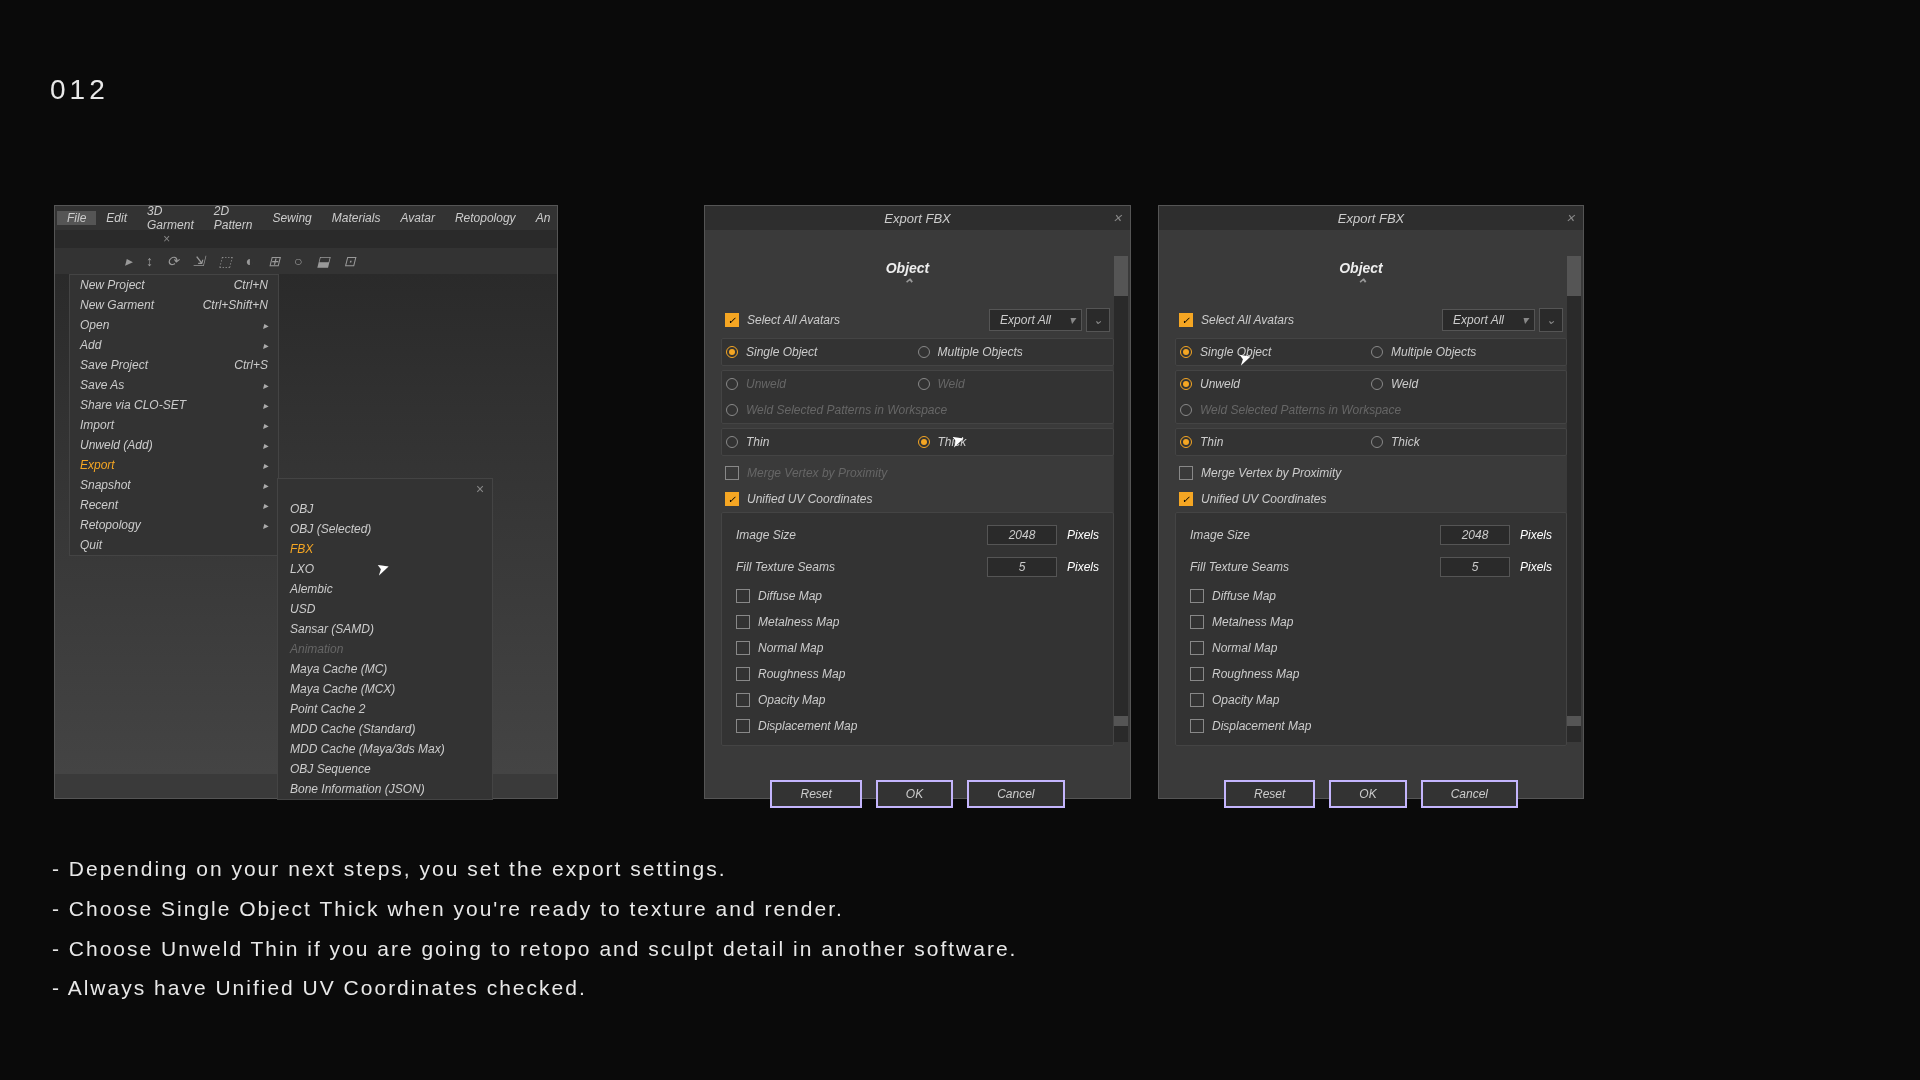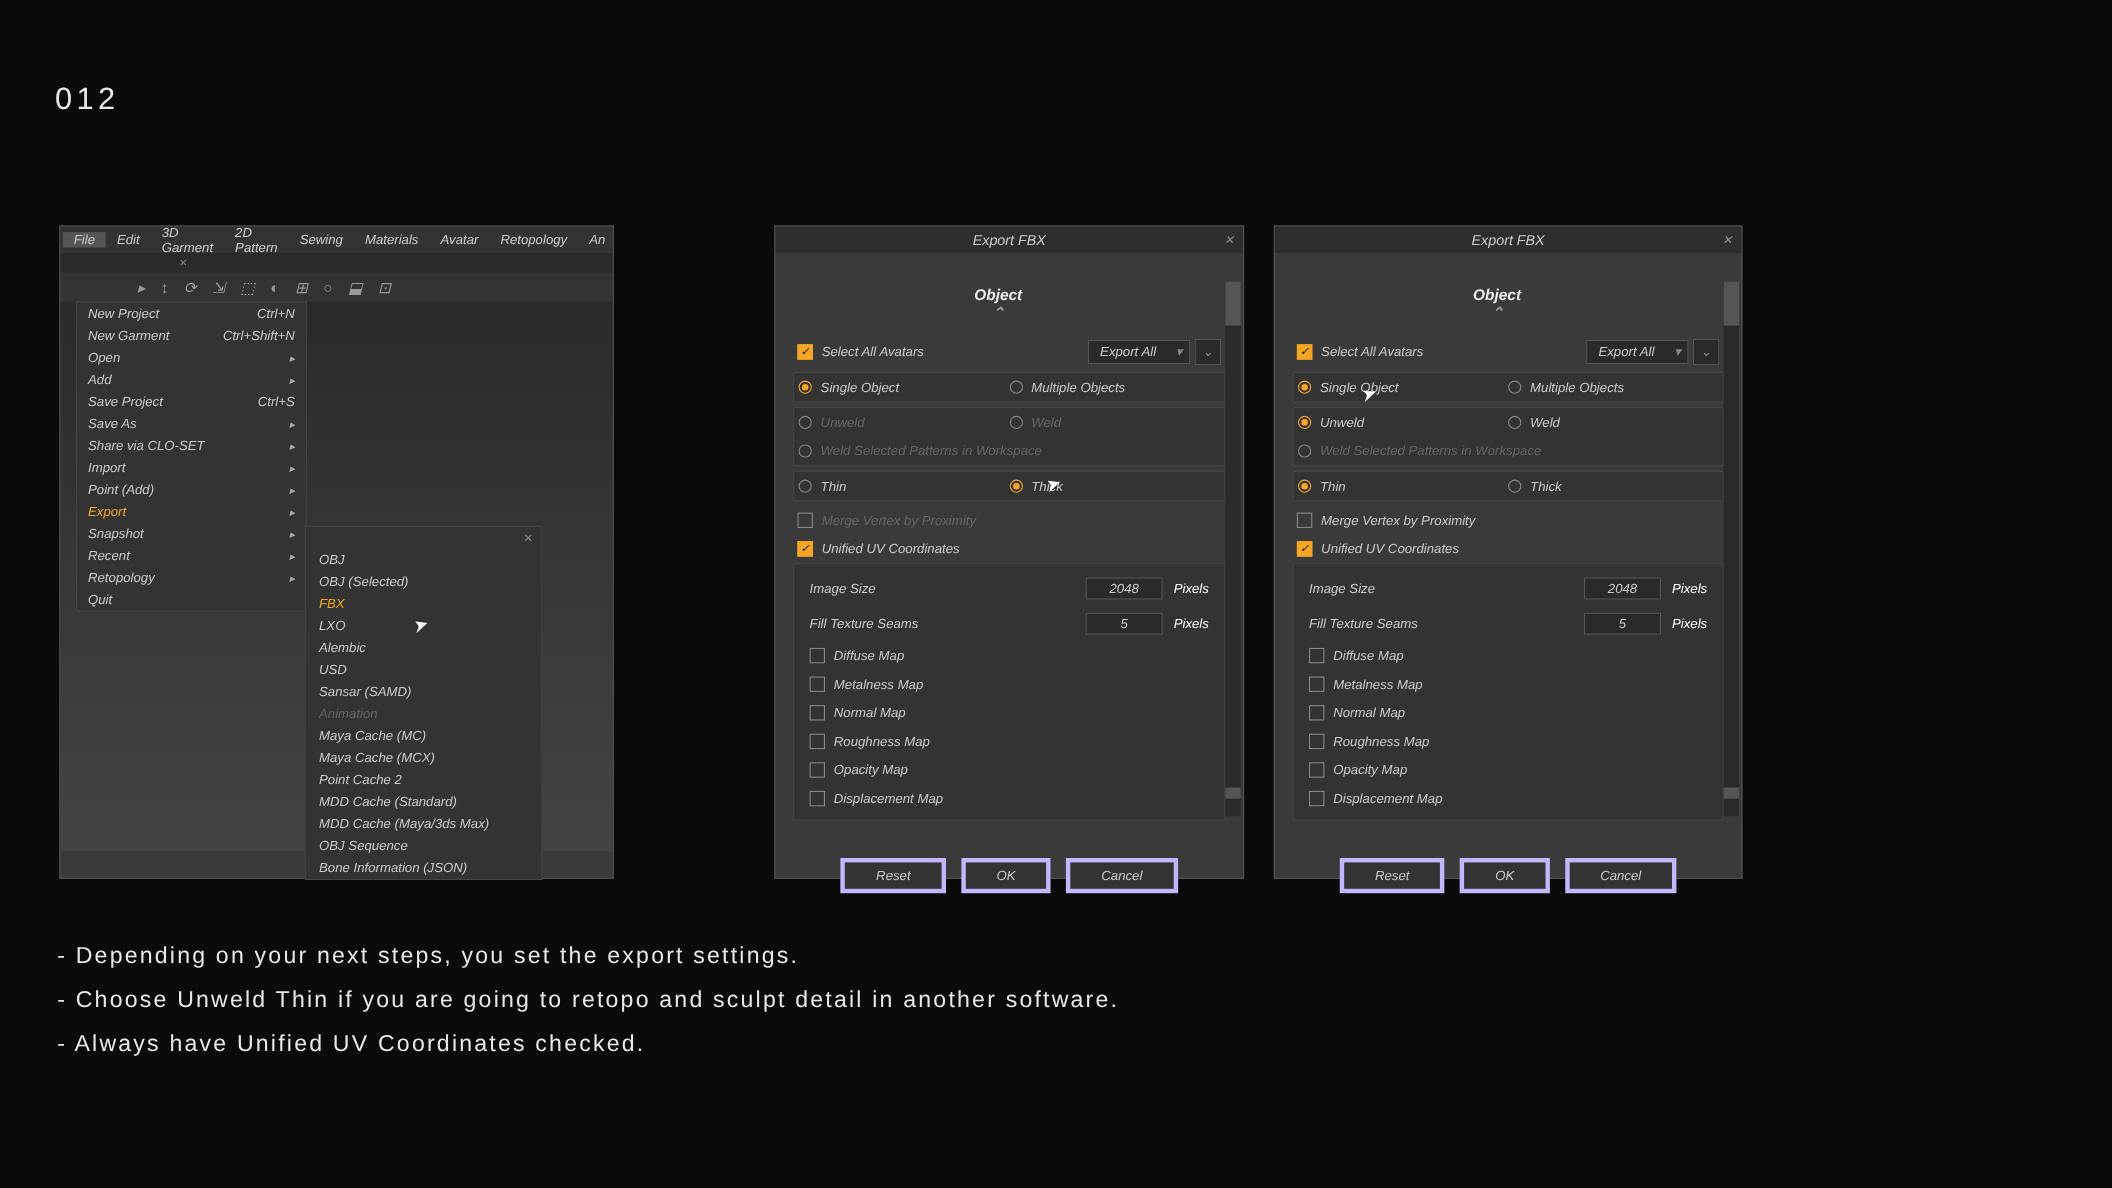--- a/index.html
+++ b/index.html
@@ -40,21 +40,21 @@
 .radio { width:12px; height:12px; border:1px solid #888; border-radius:50%; margin-right:8px; display:inline-flex; align-items:center; justify-content:center;}
 .radio.checked { border-color:#f5a623; }
 .radio.checked::after { content:''; width:6px; height:6px; background:#f5a623; border-radius:50%;}
 .select-box { background:#2a2a2a; border:1px solid #555; padding:3px 30px 3px 10px; font-size:12px; color:#ccc; position:relative; margin-left:auto;}
 .select-box::after { content:'▾'; position:absolute; right:6px; color:#888;}
 .expand-btn { background:#2a2a2a; border:1px solid #555; width:24px; height:24px; display:flex; align-items:center; justify-content:center; margin-left:4px; color:#888;}
 .disabled-text { color:#666; }
 .input-box { background:#2a2a2a; border:1px solid #555; padding:2px 6px; width:70px; text-align:center; color:#ccc; font-size:12px;}
 .unit { margin-left:10px; color:#ffffff;}
 .btn-row { display:flex; justify-content:center; gap:14px; padding:20px 0 12px;}
-.btn { background:#333; border:4px solid #c4b5fd; padding:5px 28px; font-size:12px; color:#ccc;}
+.btn { background:#333; border:2px solid #c4b5fd; padding:5px 28px; font-size:12px; color:#ccc;}
 .scrollbar { position:absolute; right:2px; top:50px; width:14px; bottom:56px; background:#2a2a2a;}
 .scroll-thumb { background:#555; width:100%;}
 .captions { position: absolute; left: 52px; top: 850px; font-size: 21px; color: #e8e8e8; letter-spacing: 2px; line-height: 1.8; font-weight: 300; }
 .indent { padding-left: 0px; margin-bottom: 2px;}
 .dropdown-arrow{position:absolute; right:86px; color:#888;}
 </style>
 </head>
 <body>
 
 <div class="page-num">012</div>
@@ -113,21 +113,21 @@
         </div>
         <div class="menu-row">
           <span>Share via CLO-SET</span>
           <span> <span class="arrow">▸</span></span>
         </div>
         <div class="menu-row">
           <span>Import</span>
           <span> <span class="arrow">▸</span></span>
         </div>
         <div class="menu-row">
-          <span>Point (Add)</span>
+          <span>Unweld (Add)</span>
           <span> <span class="arrow">▸</span></span>
         </div>
         <div class="menu-row hl">
           <span>Export</span>
           <span> <span class="arrow">▸</span></span>
         </div>
         <div class="menu-row">
           <span>Snapshot</span>
           <span> <span class="arrow">▸</span></span>
         </div>
@@ -393,15 +393,16 @@
   </div>
   <div class="scrollbar">
       <div class="scroll-thumb" style="height:40px;"></div>
       <div class="scroll-thumb" style="height:10px; margin-top:420px;"></div>
     </div>
   <div class="cursor" style="left:78px; top:143px;">➤</div>
 </div>
 
 <div class="captions" id="captions">
     <div class="indent">- Depending on your next steps, you set the export settings.</div>
+    <div class="indent">- Choose Single Object Thick when you're ready to texture and render.</div>
     <div class="indent">- Choose Unweld Thin if you are going to retopo and sculpt detail in another software.</div>
     <div class="indent">- Always have Unified UV Coordinates checked.</div>
   </div>
 
 </body></html>

